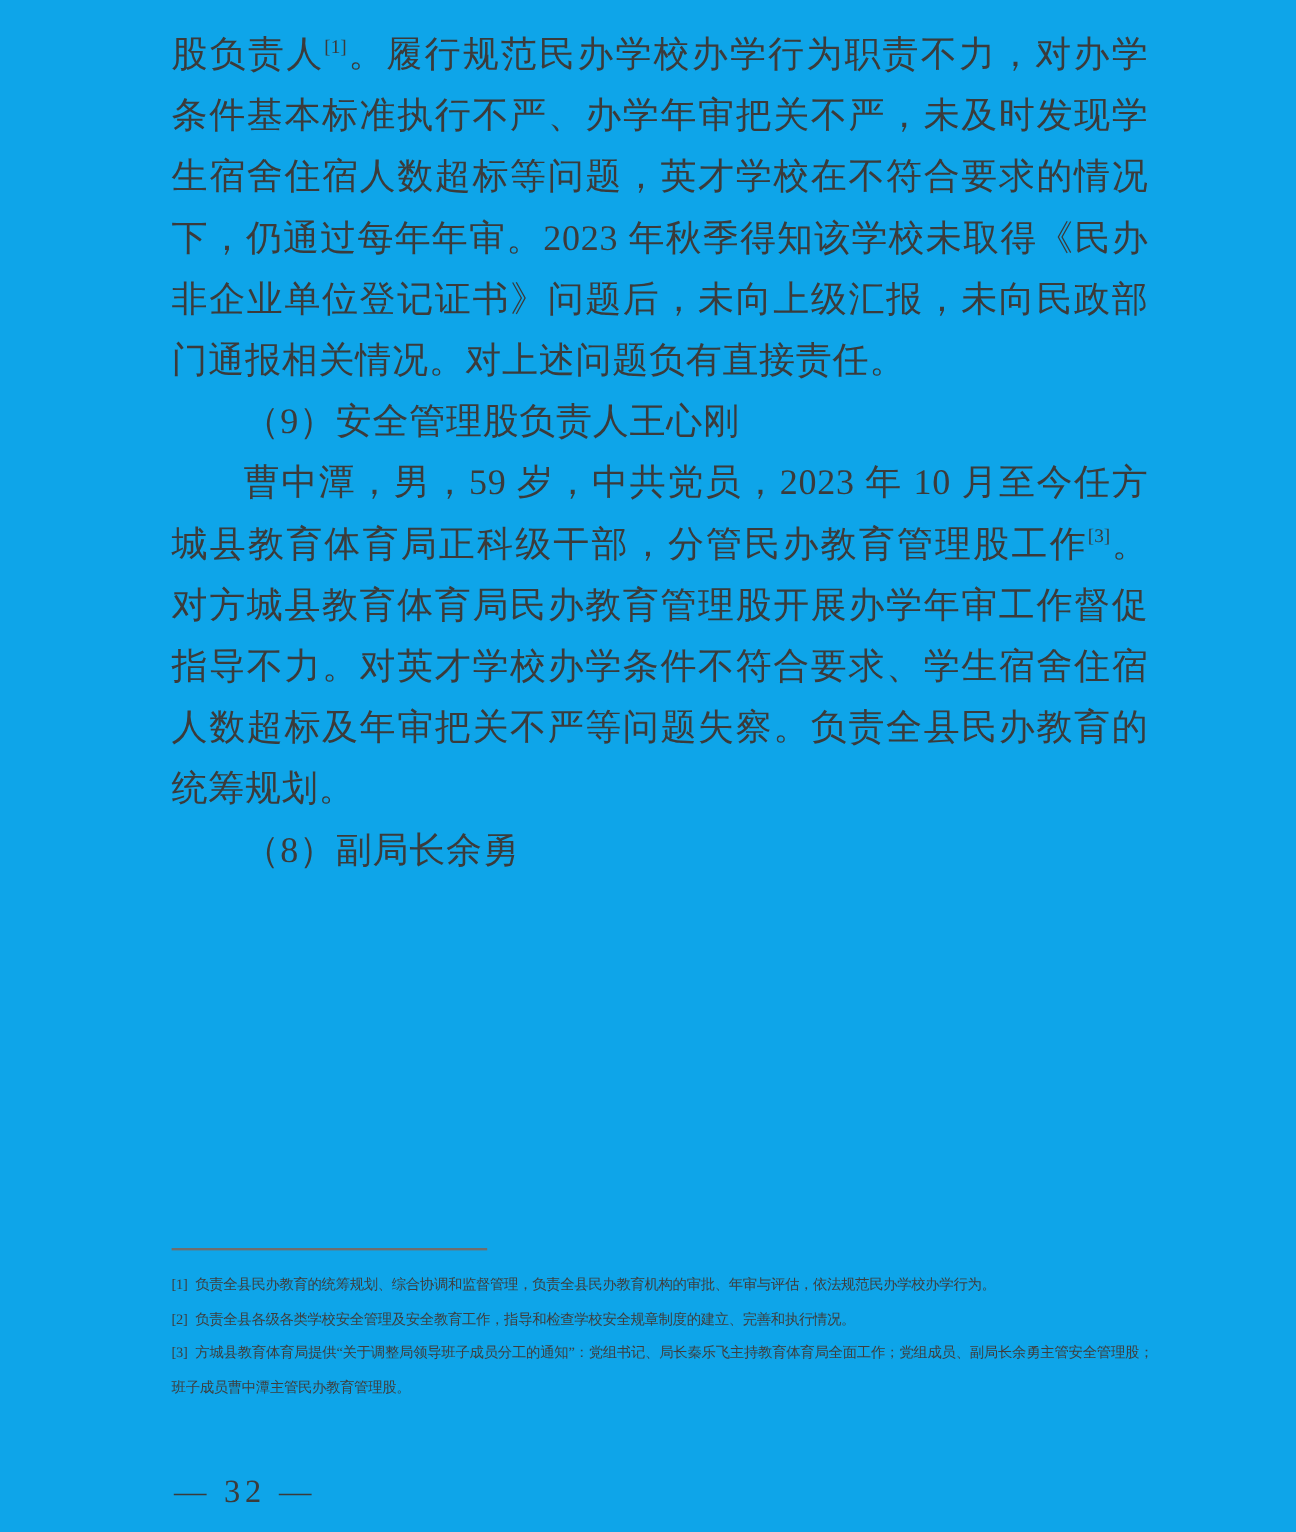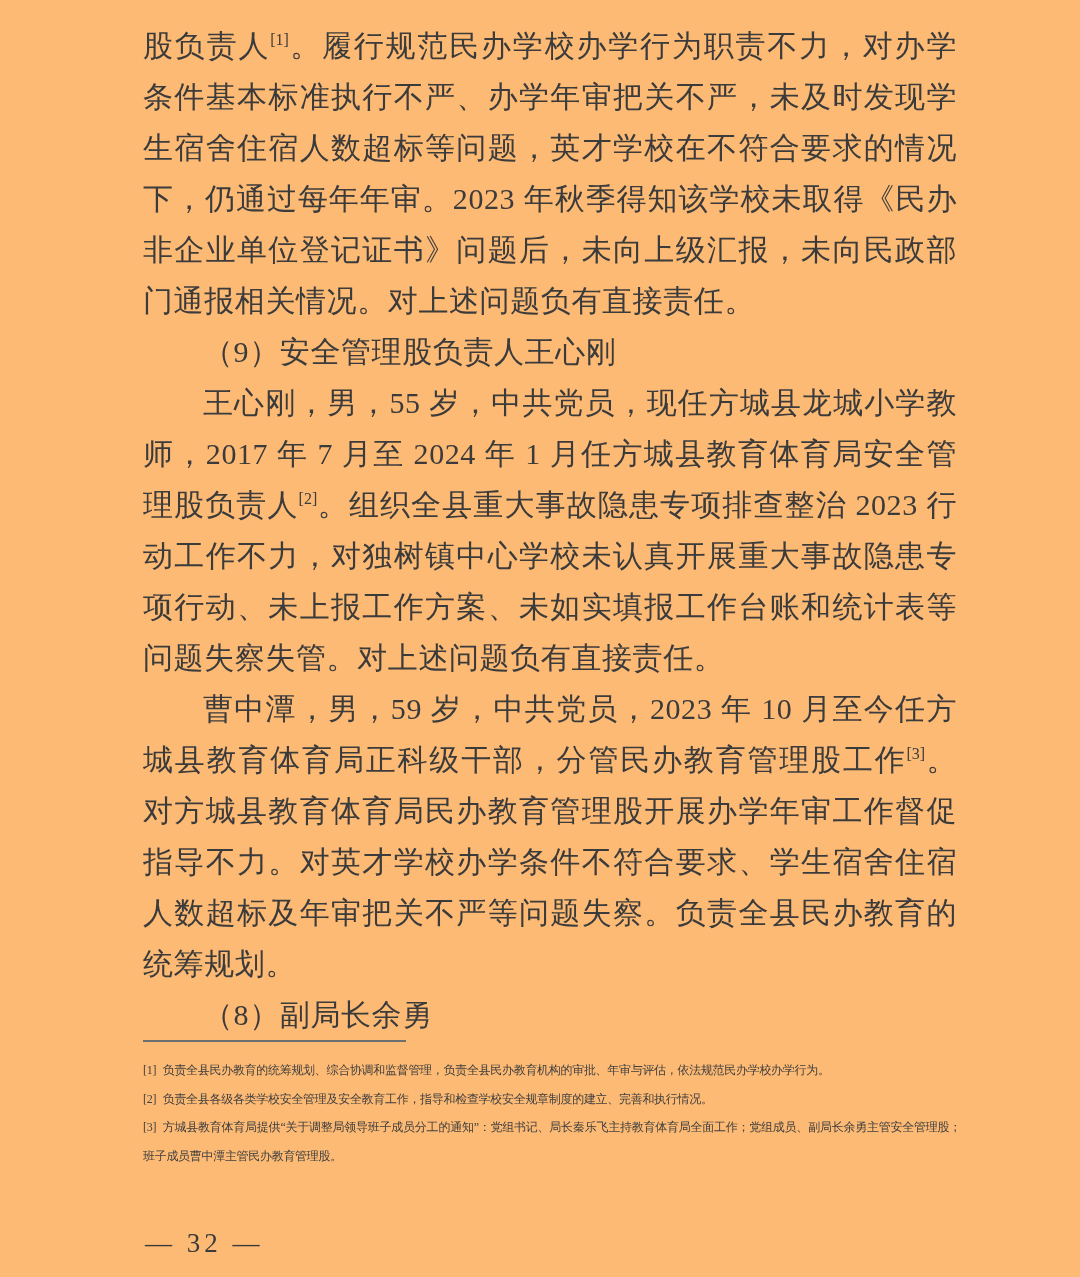--- a/index.html
+++ b/index.html
@@ -1,21 +1,21 @@
 <!DOCTYPE html>
 <html lang="zh"><head>
 <meta charset="utf-8">
 <style>
   html, body { margin: 0; padding: 0; background: #f4f4f1; }
   .page {
     position: relative;
     width: 1080px;
     height: 1277px;
     margin: 0 auto;
-    background: #fdba74;
+    background: #0ea5e9;
     font-family: "Liberation Serif", "DejaVu Serif", serif;
     color: #3b3b3b;
     overflow: hidden;
   }
   .main {
     position: absolute;
     left: 143px;
     top: 20px;
     width: 814px;
   }
@@ -67,21 +67,20 @@
 <body>
 
 <div class="page">
 
   <div class="main">
 
     <p class="para"><span>股负责人</span><sup class="ref">[1]</sup><span>。履行规范民办学校办学行为职责不力，对办学条件基本标准执行不严、办学年审把关不严，未及时发现学生宿舍住宿人数超标等问题，英才学校在不符合要求的情况下，仍通过每年年审。2023 年秋季得知该学校未取得《民办非企业单位登记证书》问题后，未向上级汇报，未向民政部门通报相关情况。对上述问题负有直接责任。</span></p>
 
     <p class="para indent">（9）安全管理股负责人王心刚</p>
 
-    <p class="para indent"><span>王心刚，男，55 岁，中共党员，现任方城县龙城小学教师，2017 年 7 月至 2024 年 1 月任方城县教育体育局安全管理股负责人</span><sup class="ref">[2]</sup><span>。组织全县重大事故隐患专项排查整治 2023 行动工作不力，对独树镇中心学校未认真开展重大事故隐患专项行动、未上报工作方案、未如实填报工作台账和统计表等问题失察失管。对上述问题负有直接责任。</span></p>
 
 
     <p class="para indent"><span>曹中潭，男，59 岁，中共党员，2023 年 10 月至今任方城县教育体育局正科级干部，分管民办教育管理股工作</span><sup class="ref">[3]</sup><span>。对方城县教育体育局民办教育管理股开展办学年审工作督促指导不力。对英才学校办学条件不符合要求、学生宿舍住宿人数超标及年审把关不严等问题失察。负责全县民办教育的统筹规划。</span></p>
 
     <p class="para indent">（8）副局长余勇</p>
 
   </div>
 
   <div class="footnotes">
     <div class="fn-rule"></div>

